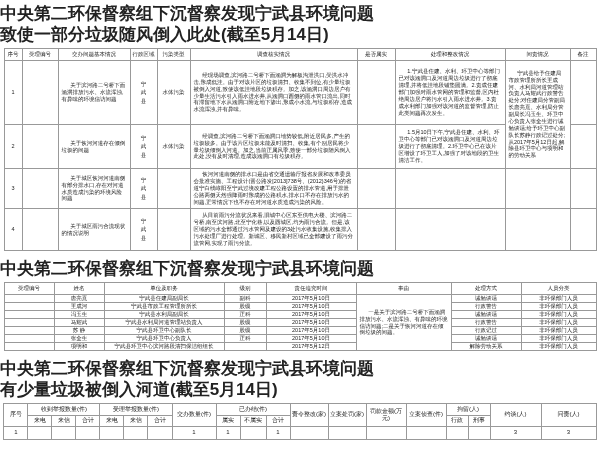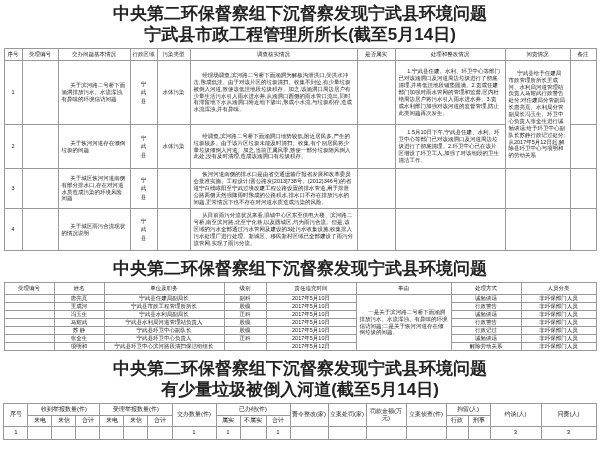--- a/index.html
+++ b/index.html
@@ -1,35 +1,35 @@
 <!DOCTYPE html>
 <html><head>
 <meta charset="utf-8">
 <style>
   html,body{margin:0;padding:0;background:#ffffff;}
   body{width:600px;height:475px;overflow:hidden;color:#222;
        font-family:"Liberation Sans","DejaVu Sans",sans-serif;}
-  .title{ text-align:center;font-weight:bold;font-size:17px;line-height:21px;margin:0; }
+  .title{ font-weight:bold;font-size:17px;line-height:21px;margin:0; }
   .title-block{margin-top:3px;}
   .title-block.gap{margin-top:7px;}
   table{border-collapse:collapse;table-layout:fixed;width:592px;margin:3px auto 0 auto;}
   th,td{border:1px solid #999;text-align:center;vertical-align:middle;
         padding:1px;overflow:hidden;font-weight:normal;}
   .t1,.t2,.t3{font-size:5.5px;line-height:1.25;}
   .t3{font-size:6px;}
   .para{text-align:left;text-indent:1.6em;padding:2px 3px;}
   .stack{display:inline-block;width:1.08em;word-break:break-all;line-height:1.55;text-align:center;}
   .small-pad{padding:0 1px;}
 </style>
 </head>
 <body>
 
 <div class="title-block">
   <div class="title">中央第二环保督察组下沉督察发现宁武县环境问题</div>
-  <div class="title">宁武县市政工程管理所所长(截至5月14日)</div>
+  <div class="title">致使一部分垃圾随风倒入此处(截至5月14日)</div>
 </div>
 
 <table class="t1">
   <colgroup>
     <col style="width:18px">
       <col style="width:36px">
       <col style="width:72px">
       <col style="width:27px">
     <col style="width:33px">
       <col style="width:167px">

